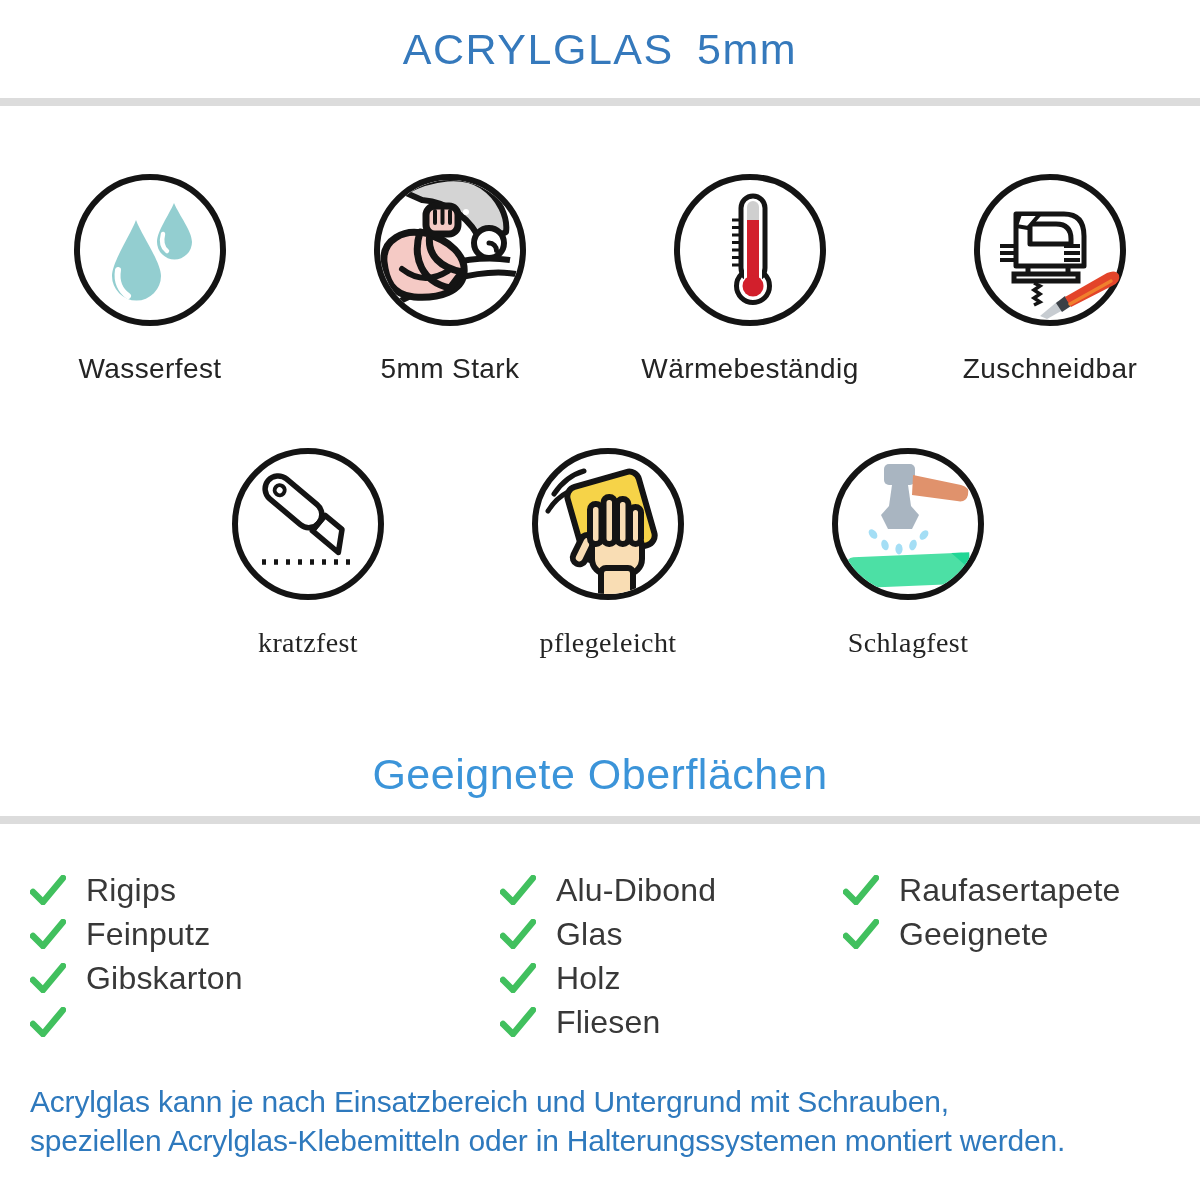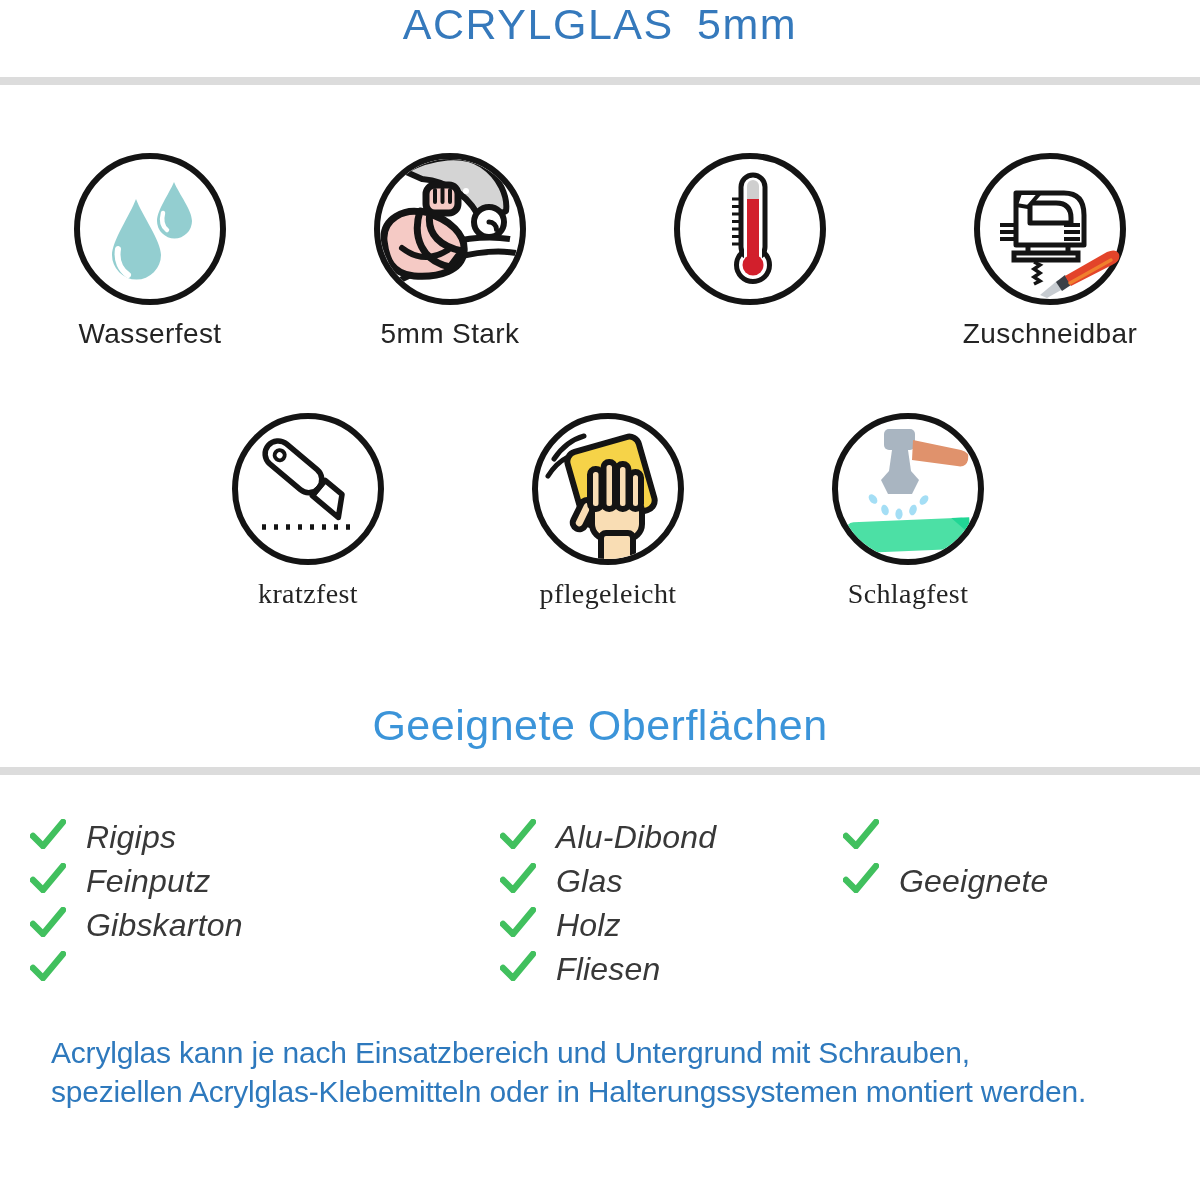--- a/index.html
+++ b/index.html
@@ -1,42 +1,42 @@
 <!DOCTYPE html>
 <html><head>
 <meta charset="utf-8">
 <style>
   html,body{margin:0;padding:0;}
   body{
     width:1200px;height:1200px;background:#ffffff;overflow:hidden;
     font-family:"Liberation Sans","DejaVu Sans",sans-serif;
     -webkit-font-smoothing:antialiased;
   }
-  .header{height:77px;display:flex;align-items:flex-start;justify-content:center;}
+  .header{height:98px;display:flex;align-items:center;justify-content:center;}
   .title{font-size:43px;color:#3579bc;letter-spacing:1.5px;word-spacing:10px;font-weight:400;}
   .divider{height:8px;background:#dcdcdc;width:1200px;}
   .features-row1{display:grid;grid-template-columns:repeat(4,1fr);margin-top:64px;}
   .features-row2{display:grid;grid-template-columns:repeat(3,300px);width:900px;margin-left:158px;margin-top:56px;font-family:Liberation Serif, serif;}
   .feature{display:flex;flex-direction:column;align-items:center;}
   .badge{width:160px;height:160px;display:block;}
-  .feature-label{margin-top:6px;font-size:28px;color:#242424;letter-spacing:.4px;line-height:38px;white-space:nowrap;}
+  .feature-label{margin-top:20px;font-size:28px;color:#242424;letter-spacing:.4px;line-height:38px;white-space:nowrap;}
   .surfaces-heading{margin-top:84px;height:56px;display:flex;align-items:center;justify-content:center;
     font-size:43px;color:#3b94d9;letter-spacing:.5px;}
   .surfaces-heading{margin-bottom:14px;}
   .surfaces-list{display:flex;padding-left:30px;margin-top:44px;}
   .col{display:flex;flex-direction:column;}
   .col-1{width:470px;}
   .col-2{width:343px;}
   .col-3{flex:1;}
-  .surface-item{display:flex;align-items:flex-start;height:44px;font-style:italic;}
+  .surface-item{display:flex;align-items:center;height:44px;}
   .check{width:36px;height:30px;margin-right:20px;flex:0 0 auto;display:flex;align-items:center;}
   .check svg{width:36px;height:30px;}
   .surface-label{font-size:32px;color:#383838;letter-spacing:.2px;white-space:nowrap;}
   .footer{margin-top:38px;padding-left:30px;font-size:30px;line-height:39px;color:#2e79bd;letter-spacing:-.2px;}
-  .footer div{white-space:nowrap;margin-left:21px;}
+  .footer div{white-space:nowrap;}
 </style>
 </head>
 <body>
 
 <div class="header">
   <div class="title">ACRYLGLAS 5mm</div>
 </div>
 <div class="divider"></div>
 
 <div class="features-row1">
@@ -82,20 +82,21 @@
     <svg class="badge" viewBox="0 0 160 160">
       <circle cx="80" cy="80" r="73" fill="#fff" stroke="#141414" stroke-width="6"></circle>
       <circle cx="83" cy="116" r="16.5" fill="#fff" stroke="#141414" stroke-width="5"></circle>
       <rect x="71" y="26" width="24" height="84" rx="12" fill="#fff" stroke="#141414" stroke-width="5"></rect>
       <rect x="74" y="96" width="18" height="14" fill="#fff"></rect>
       <rect x="77" y="31" width="12" height="25" rx="6" fill="#cfcfcf"></rect>
       <rect x="77" y="50" width="12" height="59" fill="#d21f2c"></rect>
       <circle cx="83" cy="116" r="10.5" fill="#d21f2c"></circle>
       <path d="M62 50h9 M62 57.5h9 M62 65h9 M62 72.5h9 M62 80h9 M62 87.5h9 M62 95h9" stroke="#141414" stroke-width="3"></path>
     </svg>
+    <div class="feature-label">Wärmebeständig</div>
   </div>
 
   <div class="feature">
     <svg class="badge" viewBox="0 0 160 160">
       <circle cx="80" cy="80" r="73" fill="#fff" stroke="#141414" stroke-width="6"></circle>
       <path d="M46 44 H94 Q114 44 114 66 V96 H46 Z" fill="#fff" stroke="#141414" stroke-width="5" stroke-linejoin="round"></path>
       <path d="M60 54 H86 Q101 54 101 69 V74 H60 Z" fill="#fff" stroke="#141414" stroke-width="5" stroke-linejoin="round"></path>
       <path d="M50 44 L70 44 L58 58 L46 56 Z" fill="#fff" stroke="#141414" stroke-width="4" stroke-linejoin="round"></path>
       <path d="M30 76 H46 M30 83 H46 M30 90 H46" stroke="#141414" stroke-width="4"></path>
       <path d="M94 76 H110 M94 83 H110 M94 90 H110" stroke="#141414" stroke-width="4"></path>
@@ -259,20 +260,21 @@
     </div>
   </div>
 
   <div class="col col-3">
     <div class="surface-item">
       <span class="check">
           <svg viewBox="0 0 36 30">
             <path d="M3 17 L13 27 L33 3" stroke="#41c05e" stroke-width="6.5" fill="none" stroke-linecap="round" stroke-linejoin="round"></path>
           </svg>
         </span>
+      <span class="surface-label">Raufasertapete</span>
     </div>
     <div class="surface-item">
       <span class="check">
           <svg viewBox="0 0 36 30">
             <path d="M3 17 L13 27 L33 3" stroke="#41c05e" stroke-width="6.5" fill="none" stroke-linecap="round" stroke-linejoin="round"></path>
           </svg>
         </span>
       <span class="surface-label">Geeignete</span>
     </div>
   </div>

